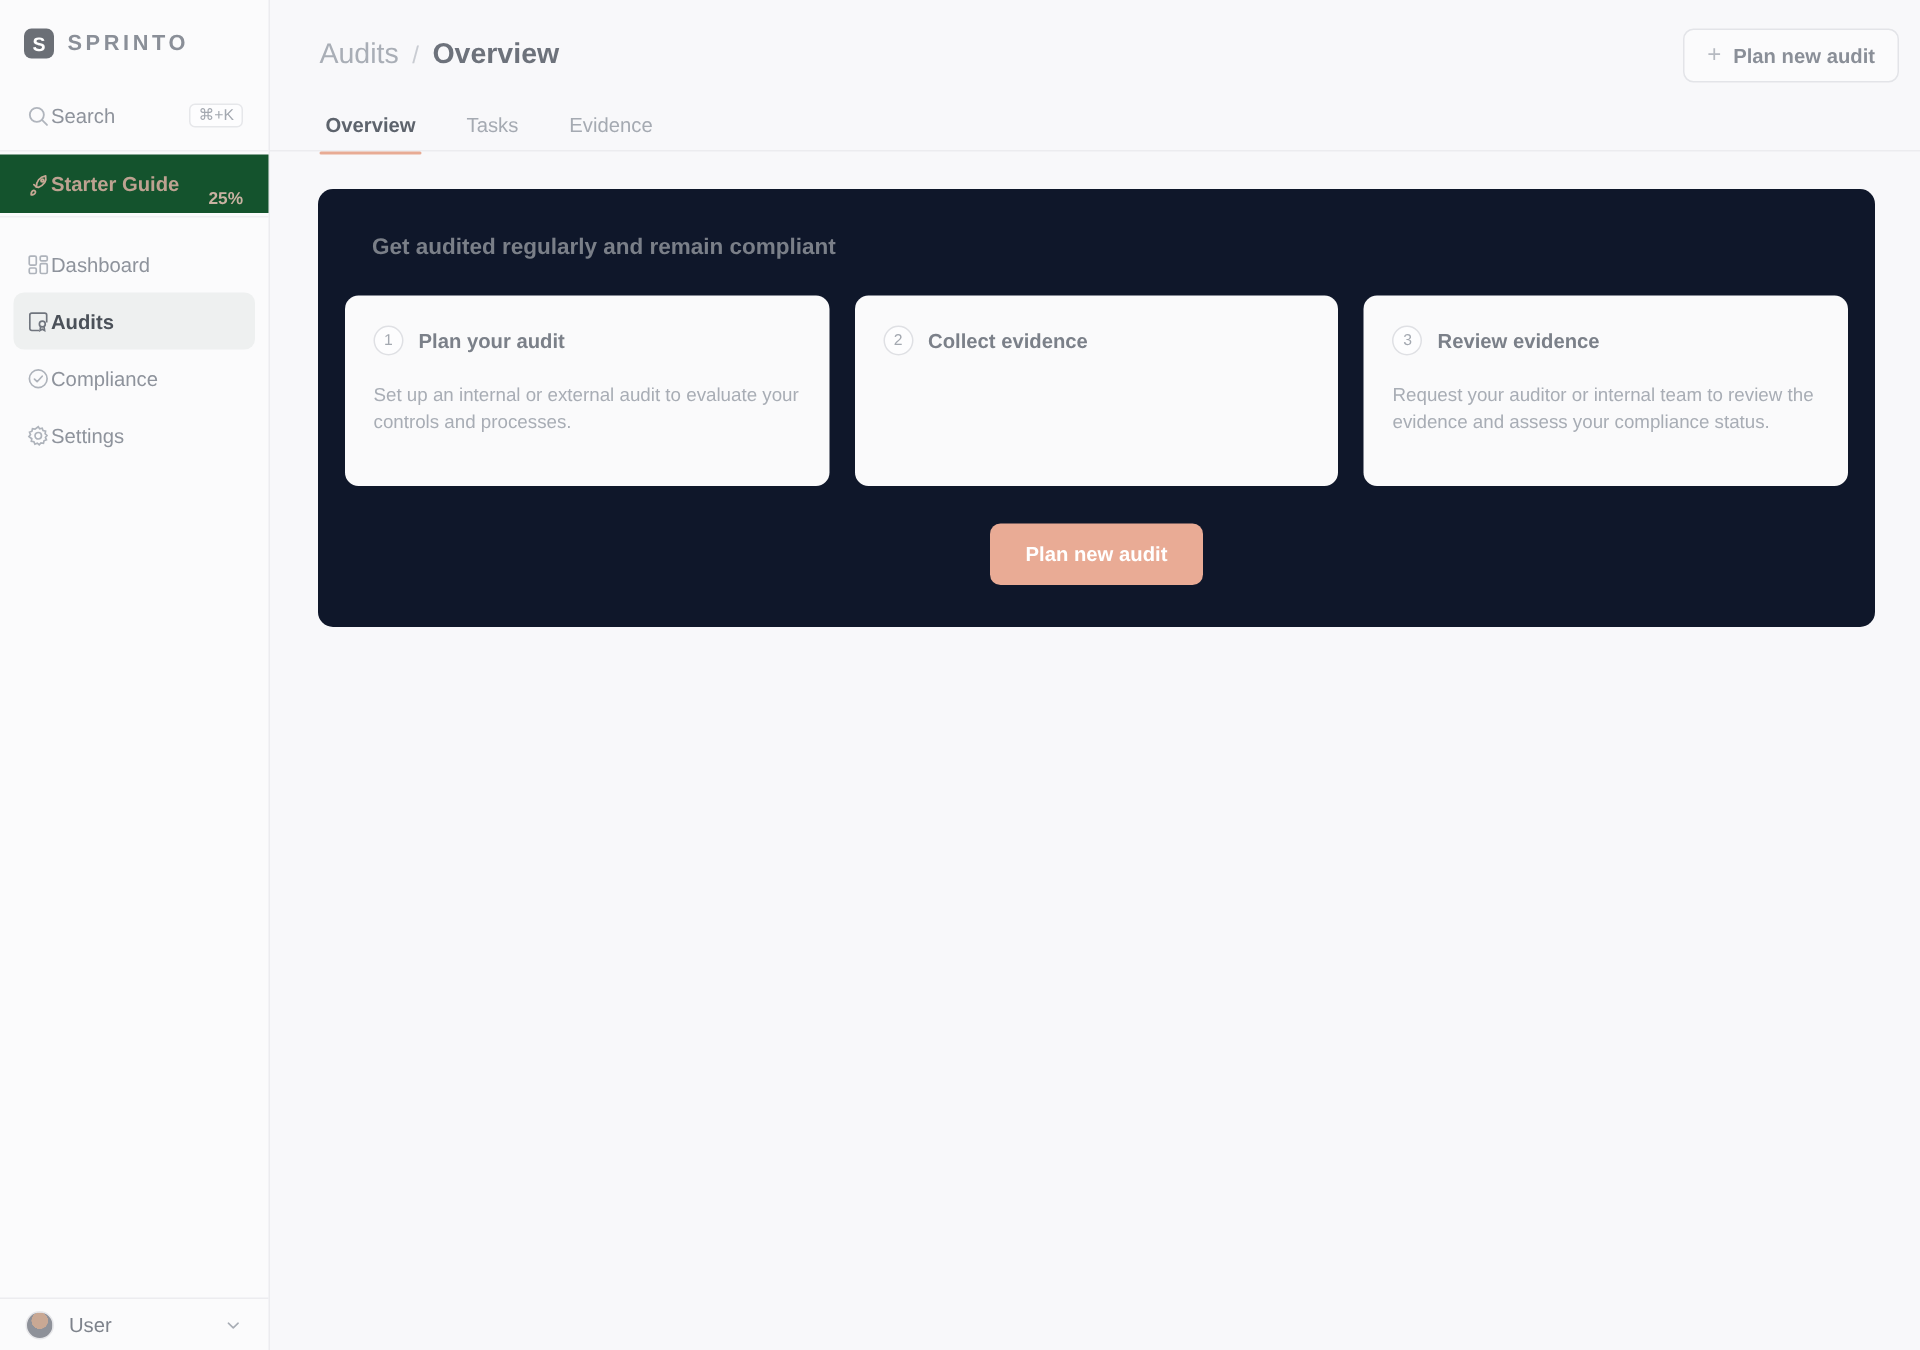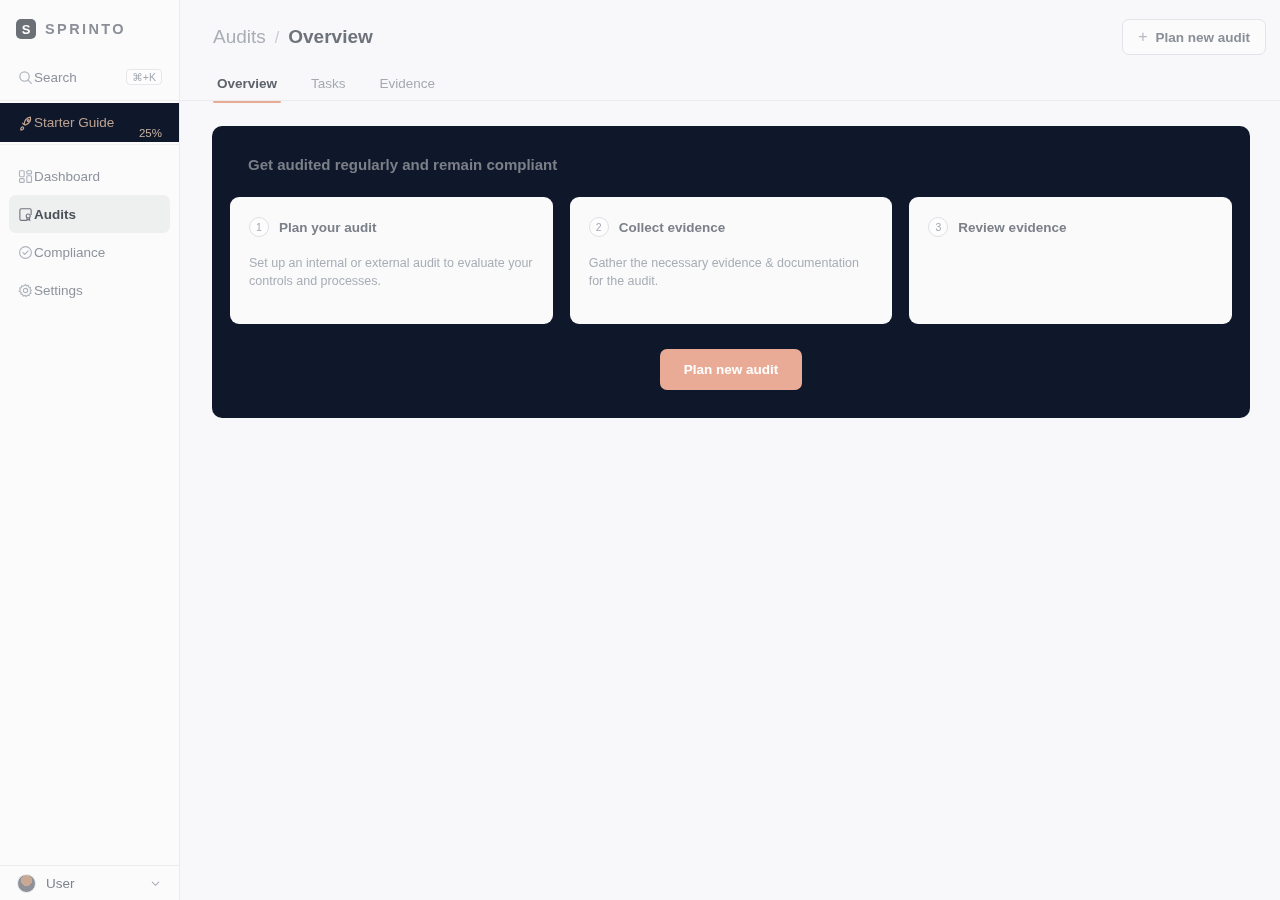--- a/index.html
+++ b/index.html
@@ -79,26 +79,27 @@
     border: 1px solid #e6e7ea;
     border-radius: 4px;
     padding: 2px 5px;
     background: #fdfdfe;
     line-height: 1;
   }
 
   .divider { height: 1px; background: #efeff2; margin: 2px 0; }
 
   .starter-row {
-    background: #0f172a;
+    background: #14532d;
     color: #bda291;
     border-radius: 0;
     margin: 0;
     padding: 0 17px;
     height: 39px;
+    font-weight: bold;
   }
   .starter-row .pct { font-size: 11.5px; color: #c9b2a2; margin-top: 20px; }
 
   .nav-group { padding-top: 10px; }
   .nav-row.active {
     background: #eef0f0;
     color: #4b5159;
     font-weight: bold;
   }
 
@@ -386,28 +387,28 @@
               <span class="step-title">Plan your audit</span>
             </div>
             <p class="step-desc">Set up an internal or external audit to evaluate your controls and processes.</p>
           </div>
 
           <div class="step">
             <div class="step-head">
               <span class="step-num">2</span>
               <span class="step-title">Collect evidence</span>
             </div>
-            <p class="step-desc">Gather the necessary evidence &amp; documentation for the audit.</p>
           </div>
 
           <div class="step">
             <div class="step-head">
               <span class="step-num">3</span>
               <span class="step-title">Review evidence</span>
             </div>
+            <p class="step-desc">Request your auditor or internal team to review the evidence and assess your compliance status.</p>
           </div>
 
         </div>
 
         <div class="cta-wrap">
           <button class="cta">Plan new audit</button>
         </div>
 
       </section>
     </div>

